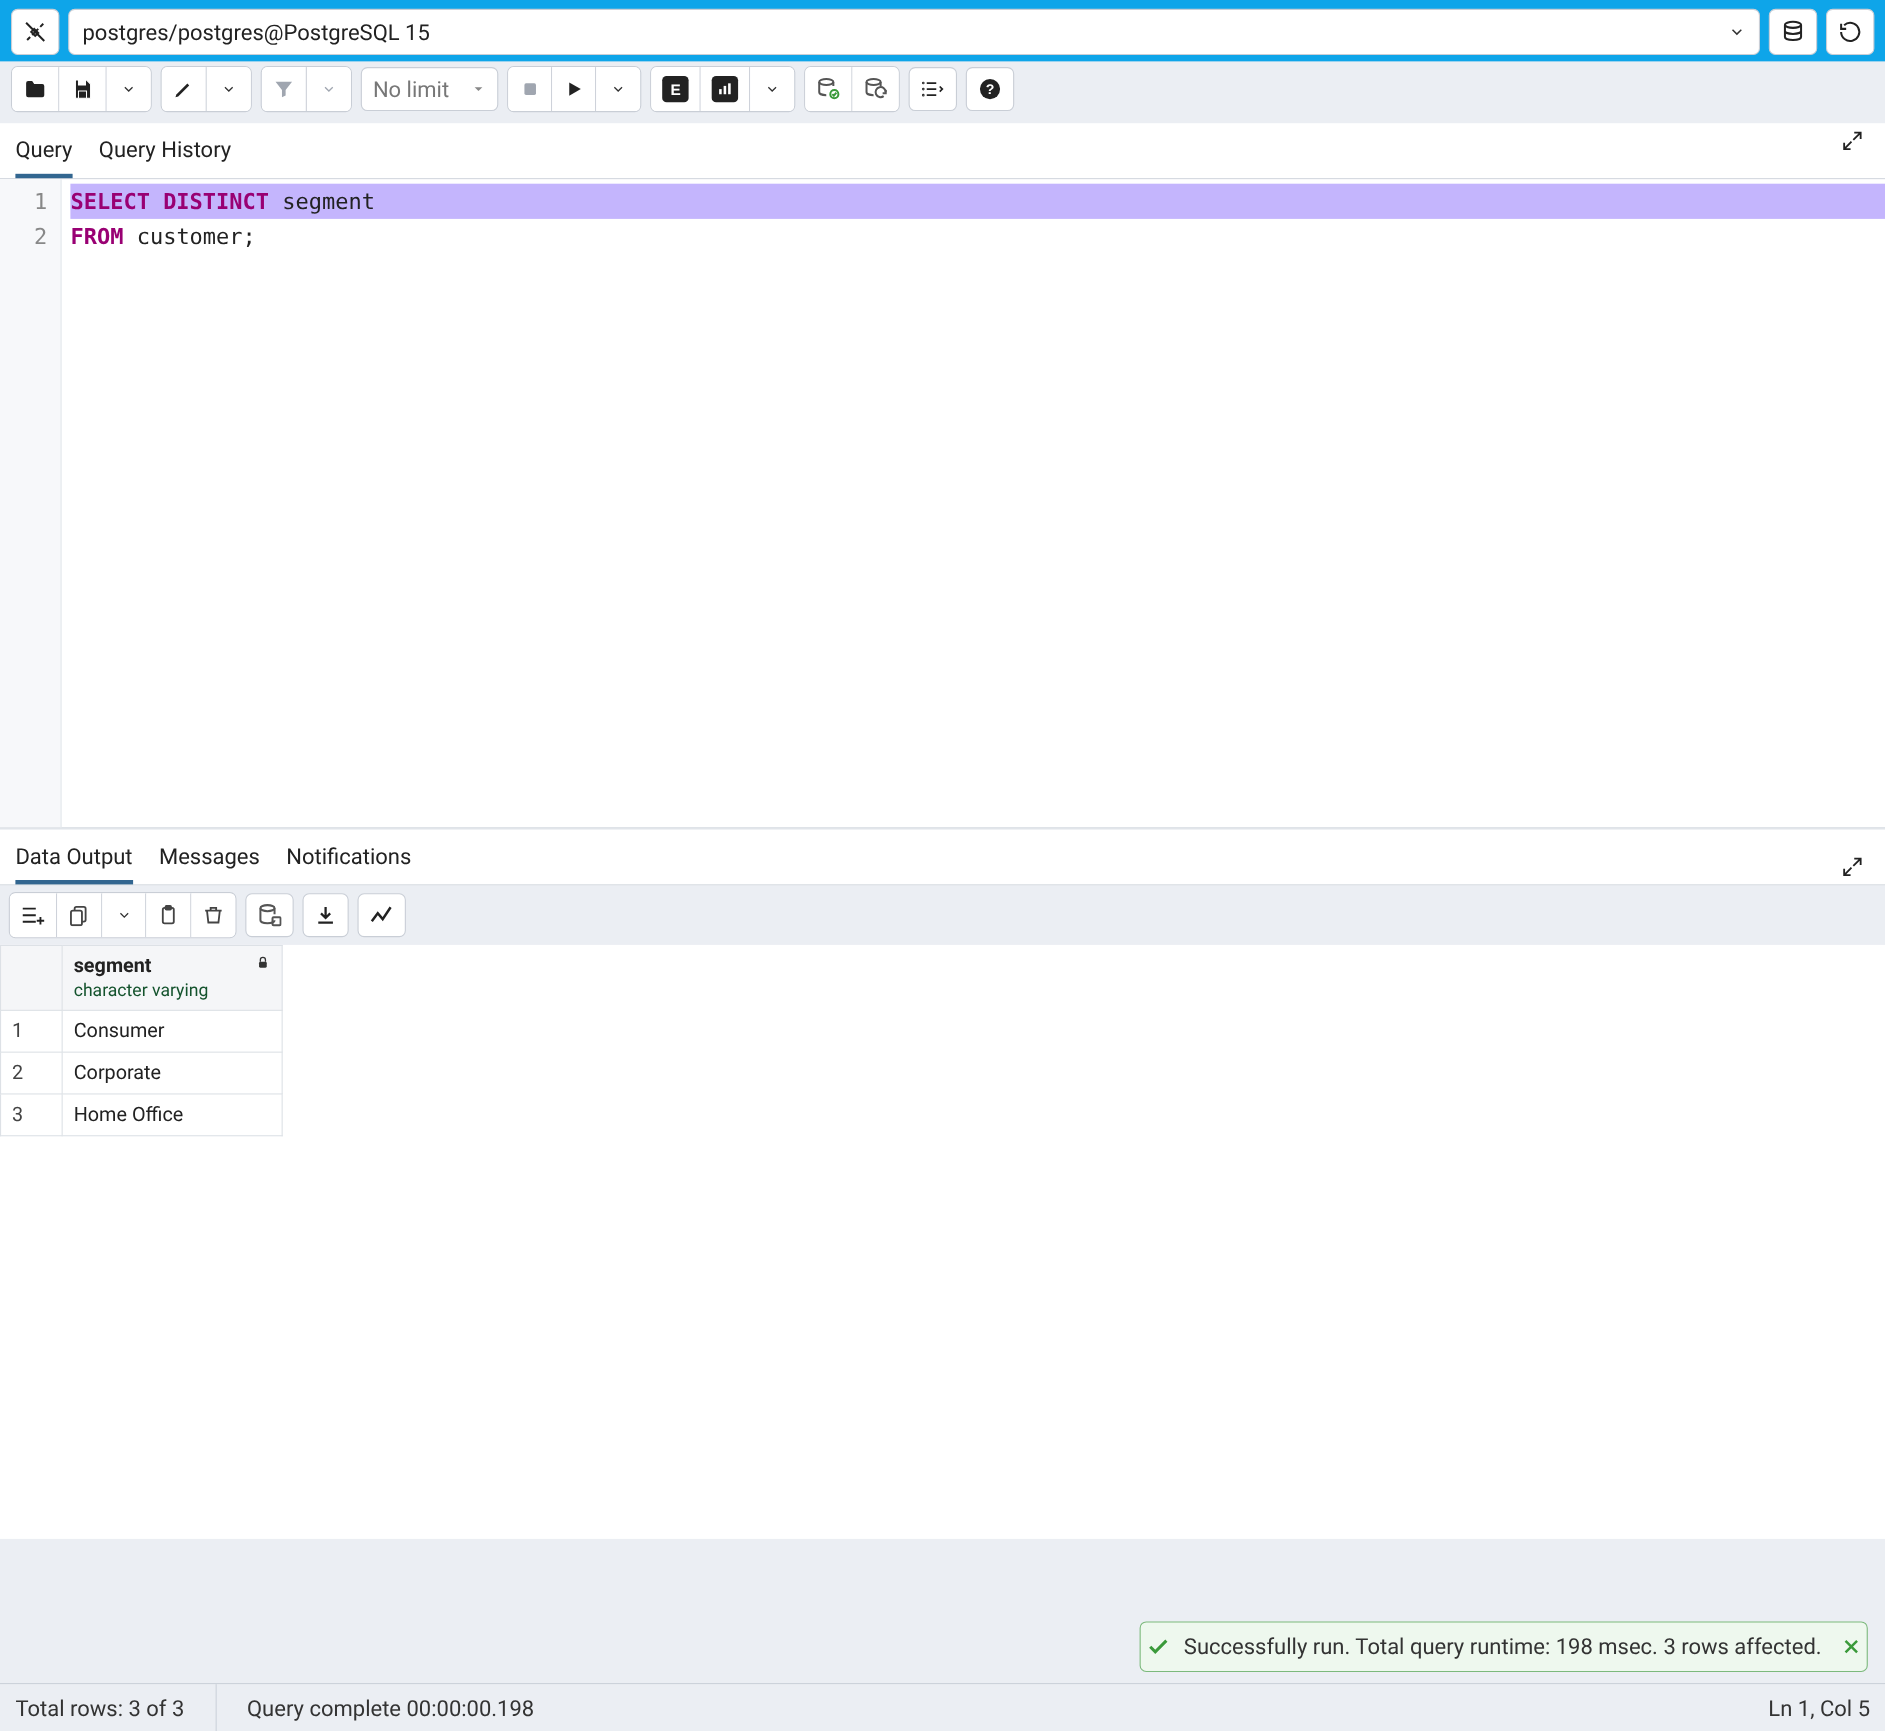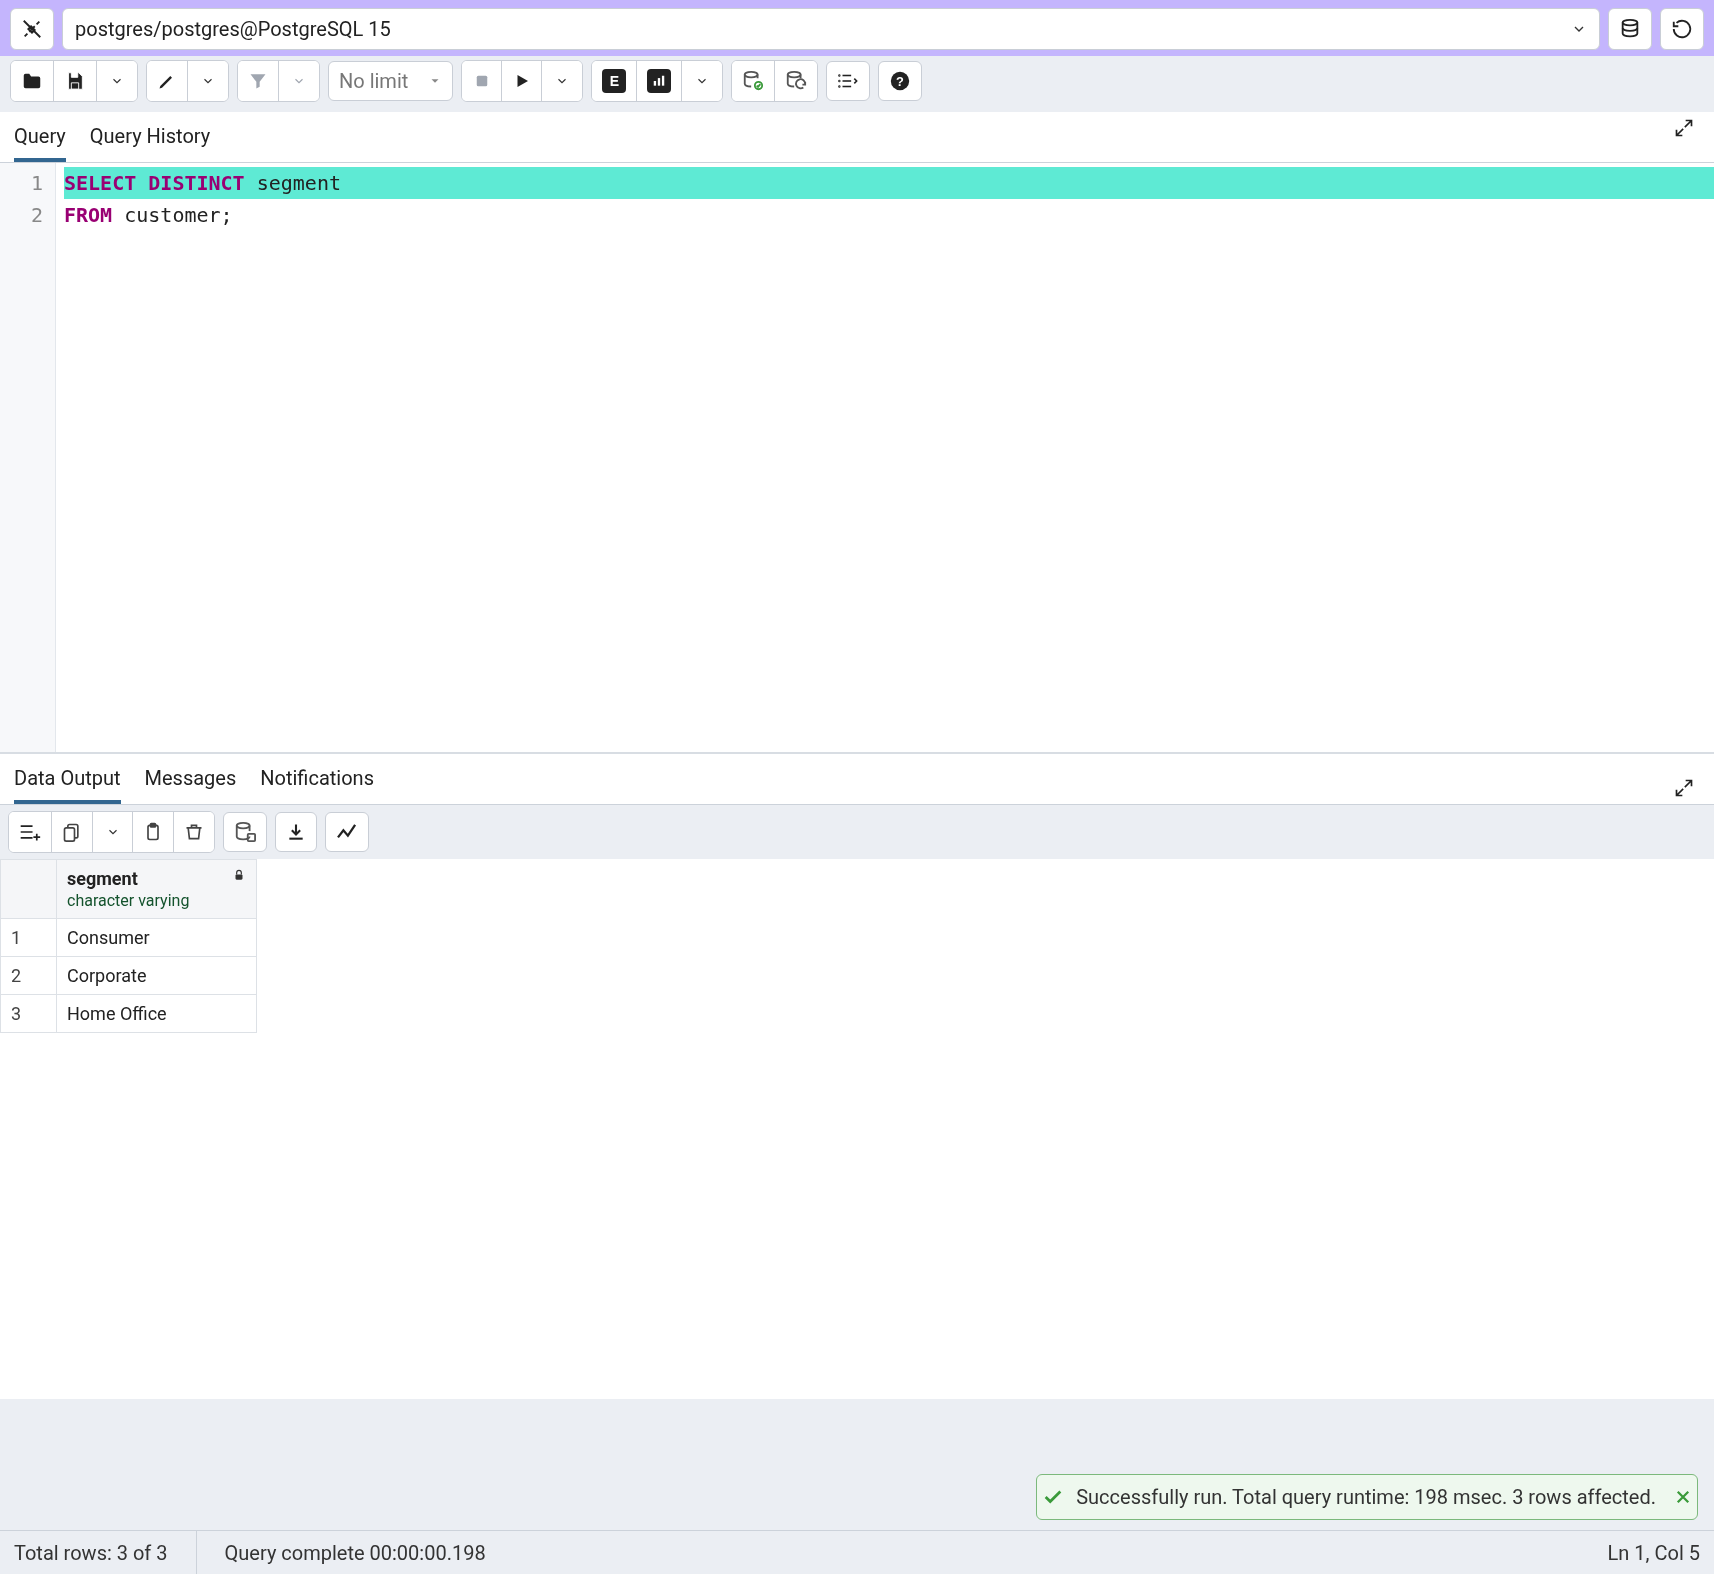--- a/index.html
+++ b/index.html
@@ -11,21 +11,21 @@
     width: 1714px;
     height: 1574px;
     overflow: hidden;
     transform-origin: top left;
   }
   .topbar {
     display: flex;
     align-items: center;
     gap: 8px;
     padding: 8px 10px 6px 10px;
-    background: #c4b5fd;
+    background: #0ea5e9;
   }
   .conn-icon-btn {
     width: 44px; height: 42px;
     background: #fff;
     border: 1px solid #c9ced6;
     border-radius: 6px;
     display: flex; align-items: center; justify-content: center;
     font-size: 22px;
   }
   .conn-select {
@@ -140,21 +140,21 @@
     line-height:32px;
   }
   .code {
     flex:1;
     font-family: "SFMono-Regular", Menlo, Consolas, monospace;
     font-size:20px;
     line-height:32px;
     padding-top:4px;
     padding-left:8px;
   }
-  .code .line1 { background:#5eead4; }
+  .code .line1 { background:#c4b5fd; }
   .kw { color:#990073; font-weight:bold; }
   .kw2 { color:#990073; font-weight:bold; }
   .ident { color:#222; }
   .out-tabs {
     display:flex; align-items:flex-end; gap:24px;
     padding: 0 14px;
     background:#fff;
     border-top:1px solid #d8dde3;
     border-bottom:1px solid #ccd2da;
   }

